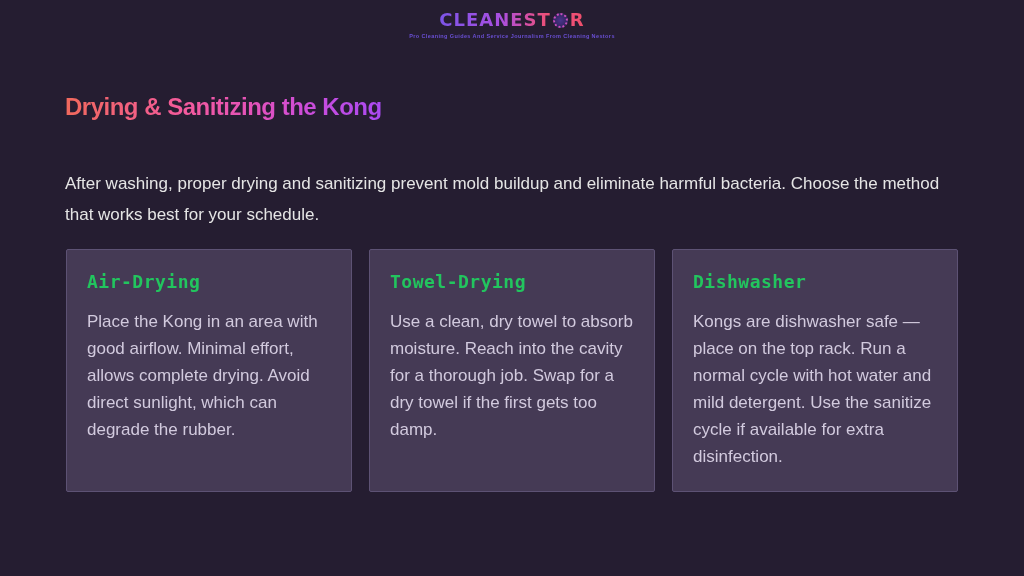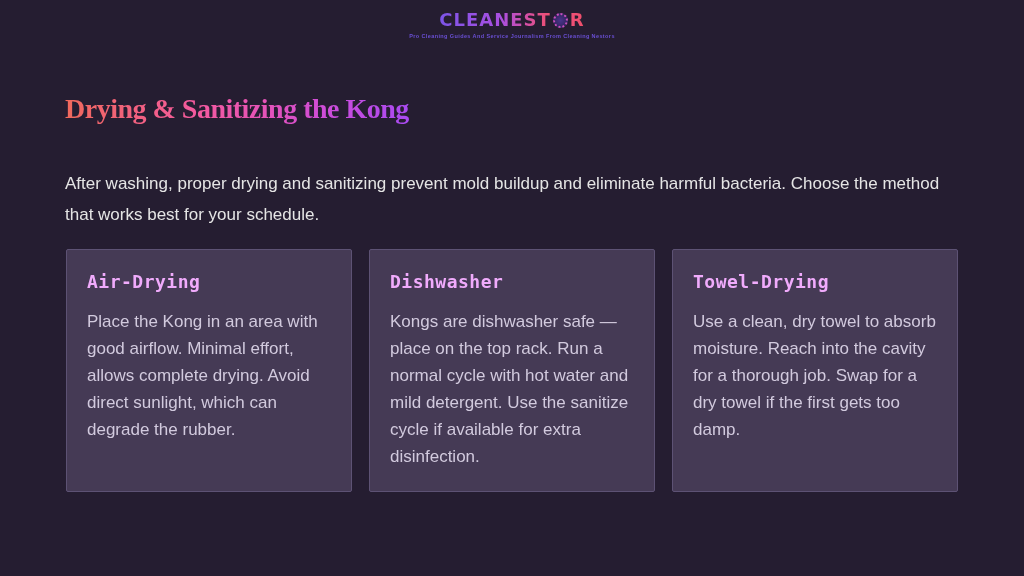--- a/index.html
+++ b/index.html
@@ -61,23 +61,23 @@
     letter-spacing: 0.4px;
     color: #6a4fd4;
     font-weight: bold;
   }
 
   
   .page-title {
     position: absolute;
     left: 65px;
     top: 93px;
-    font-family: Liberation Serif, serif;
+    font-family: Liberation Sans, sans-serif;
     font-weight: bold;
-    font-size: 28px;
+    font-size: 24px;
     letter-spacing: -0.5px;
     background: linear-gradient(90deg, #f0695c 0%, #f45a9e 38%, #e553b8 58%, #cf4dd8 75%, #a94af2 100%);
     -webkit-background-clip: text;
     background-clip: text;
     color: transparent;
     white-space: nowrap;
     text-align: center;
   }
 
   
@@ -106,21 +106,21 @@
     background: #453a55;
     border: 1px solid #5d5274;
     border-radius: 2px;
     padding: 21px 20px;
   }
   .card-title {
     font-family: "DejaVu Sans Mono", "Liberation Mono", monospace;
     font-weight: bold;
     font-size: 18px;
     letter-spacing: 0.5px;
-    color: #f0abfc;
+    color: #22c55e;
     margin-bottom: 13px;
   }
   .card-body {
     font-size: 17px;
     line-height: 27px;
     color: #d2cade;
     margin-top: 16px;
   }
 </style>
 </head>
@@ -140,22 +140,22 @@
   <h1 class="page-title">Drying &amp; Sanitizing the Kong</h1>
 
   <p class="intro">After washing, proper drying and sanitizing prevent mold buildup and eliminate harmful bacteria. Choose the method that works best for your schedule.</p>
 
   <div class="cards">
     <div class="card">
       <div class="card-title">Air-Drying</div>
       <div class="card-body">Place the Kong in an area with good airflow. Minimal effort, allows complete drying. Avoid direct sunlight, which can degrade the rubber.</div>
     </div>
     <div class="card">
+      <div class="card-title">Towel-Drying</div>
+      <div class="card-body">Use a clean, dry towel to absorb moisture. Reach into the cavity for a thorough job. Swap for a dry towel if the first gets too damp.</div>
+    </div>
+    <div class="card">
       <div class="card-title">Dishwasher</div>
       <div class="card-body">Kongs are dishwasher safe — place on the top rack. Run a normal cycle with hot water and mild detergent. Use the sanitize cycle if available for extra disinfection.</div>
-    </div>
-    <div class="card">
-      <div class="card-title">Towel-Drying</div>
-      <div class="card-body">Use a clean, dry towel to absorb moisture. Reach into the cavity for a thorough job. Swap for a dry towel if the first gets too damp.</div>
     </div>
   </div>
 
 </div>
 
 </body></html>

